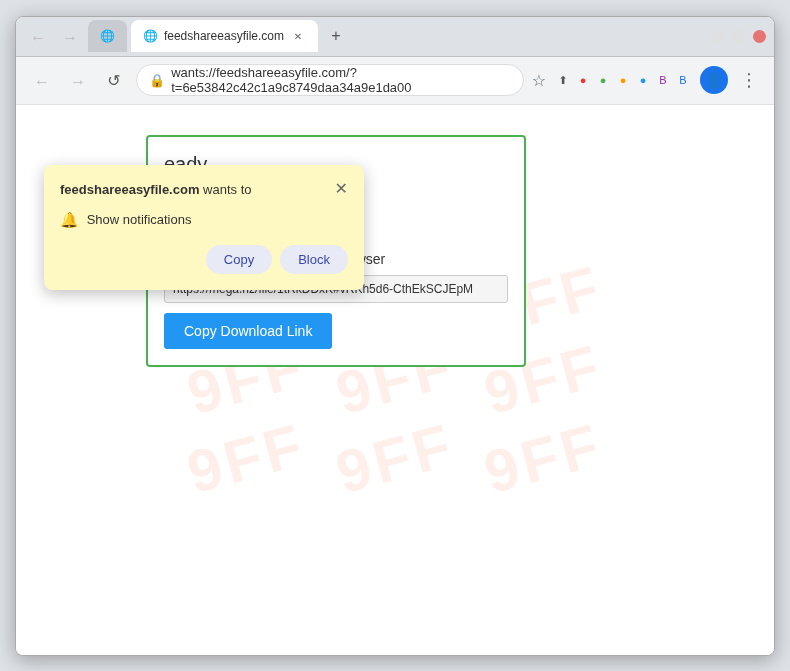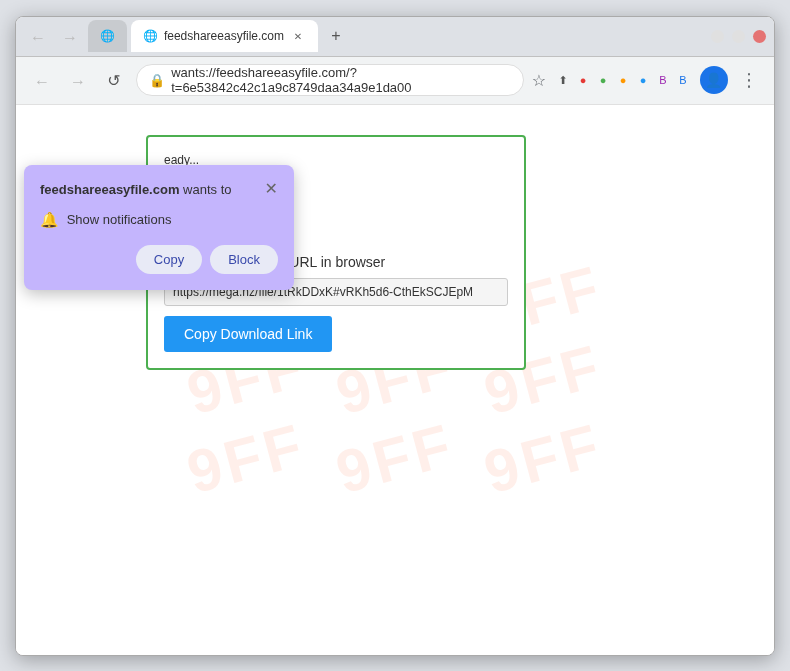--- a/index.html
+++ b/index.html
@@ -222,23 +222,23 @@
 
     .download-box {
       border: 2px solid #4caf50;
       border-radius: 4px;
       padding: 16px;
       background: #fff;
       width: 380px;
     }
 
     .ready-text {
-      font-size: 12px;
-      color: #333;
-      margin-bottom: 20px;
+      font-size: 20px;
+      color: #333;
+      margin-bottom: 8px;
     }
 
     .countdown {
       font-size: 48px;
       font-weight: bold;
       color: #e53935;
       margin-bottom: 12px;
     }
 
     .url-label {
@@ -266,26 +266,26 @@
       border-radius: 3px;
       font-size: 14px;
       cursor: pointer;
       font-weight: 500;
     }
 
     
     .notification-popup {
       position: absolute;
       top: 60px;
-      left: 8px;
-      background: #c4b5fd;
+      left: 28px;
+      background: #fef9c3;
       border-radius: 8px;
       box-shadow: 0 4px 16px rgba(0,0,0,0.25);
       padding: 16px;
-      width: 270px;
+      width: 320px;
       z-index: 100;
     }
 
     .popup-header {
       display: flex;
       align-items: flex-start;
       justify-content: space-between;
       margin-bottom: 12px;
     }
 

